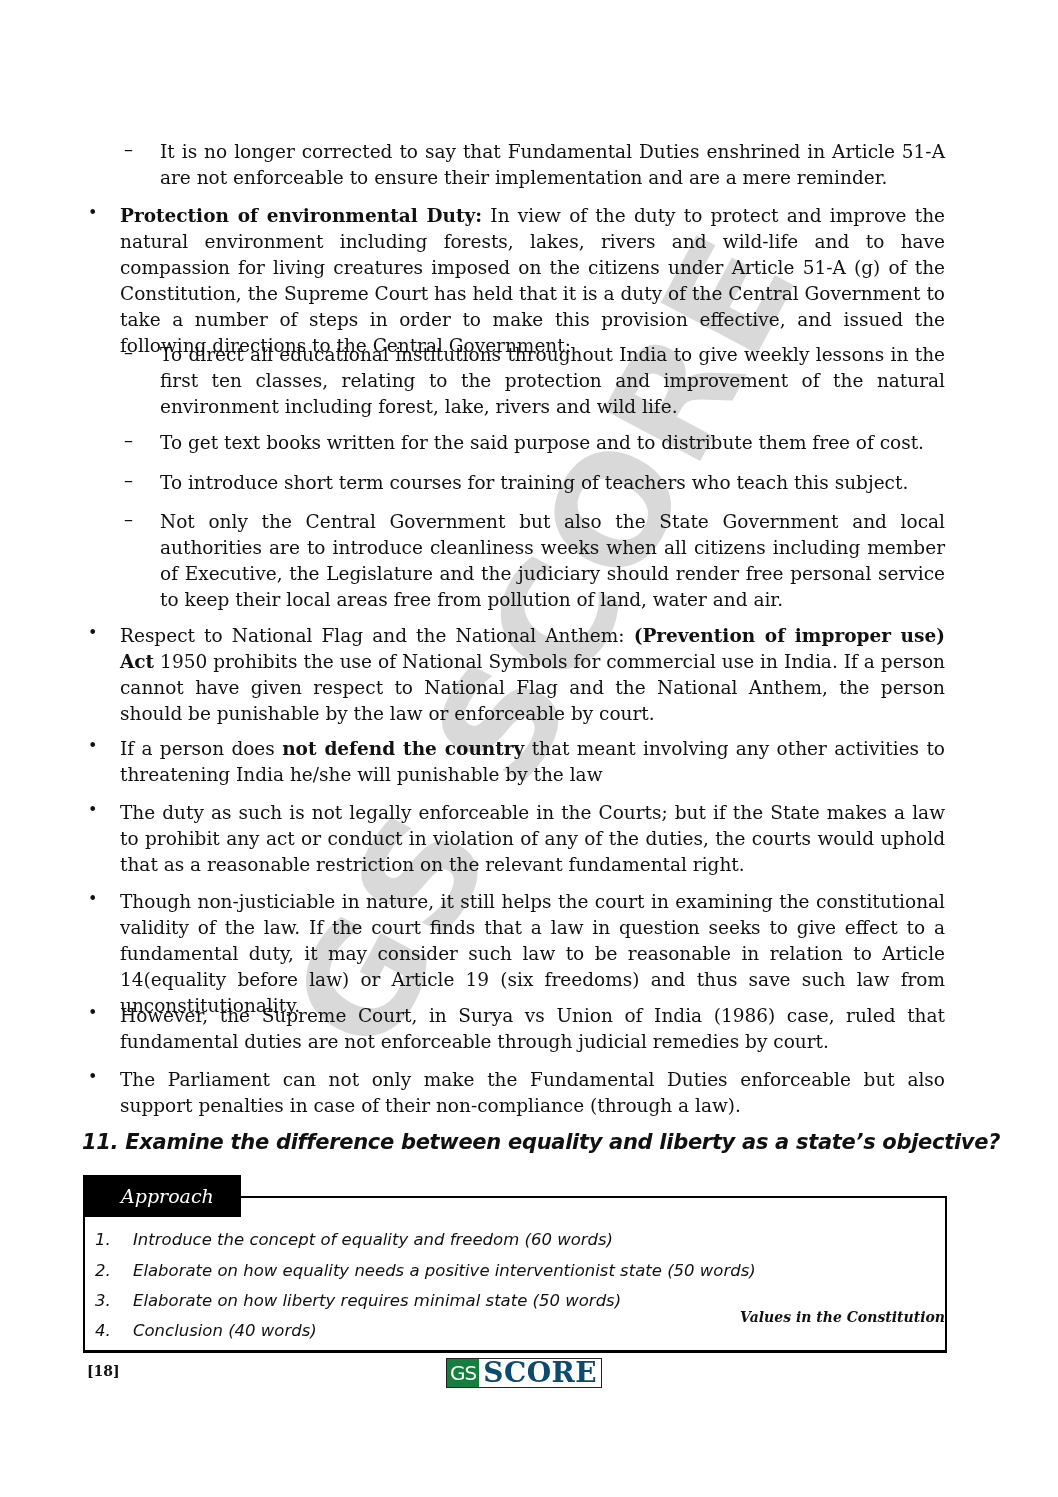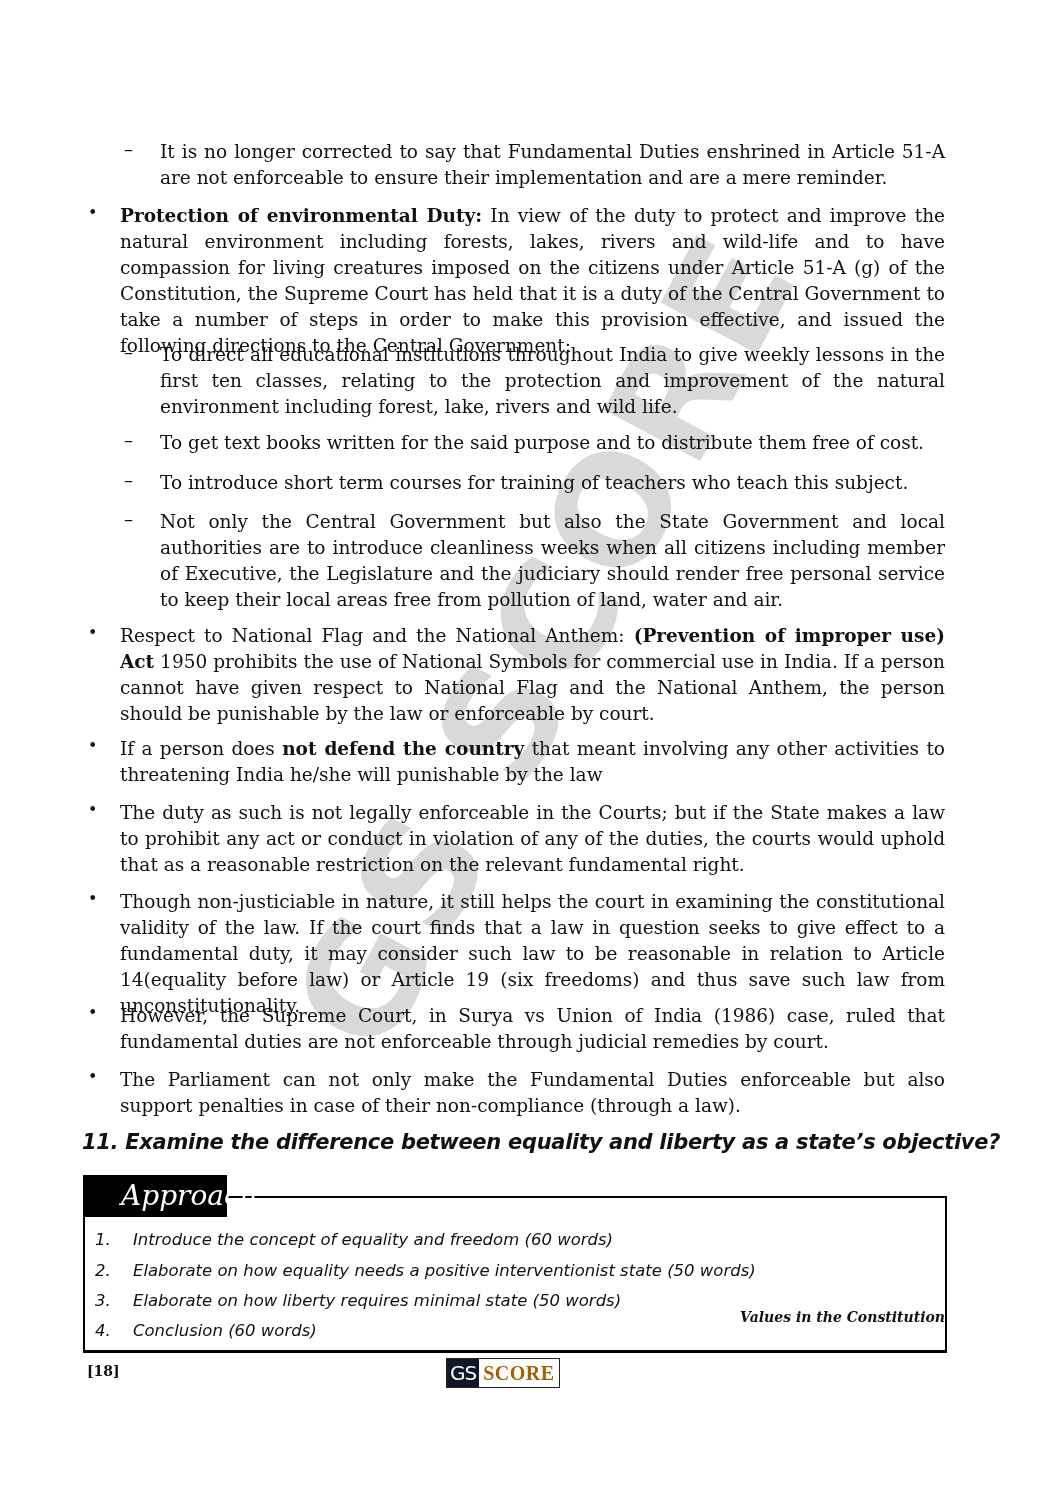--- a/index.html
+++ b/index.html
@@ -20,34 +20,34 @@
   .sub-text { left: 160px; width: 785px; }
   .main-text { left: 120px; width: 825px; }
   .b { font-weight: bold; }
 
   .question { position: absolute; left: 82px; top: 1130px; font-size: 21px;
               font-weight: bold; font-style: italic; font-family: "DejaVu Sans", sans-serif;
               letter-spacing: -0.3px; }
 
   .approach-box { position: absolute; left: 83px; top: 1196px; width: 860px; height: 152px;
                   border: 2px solid #000; border-bottom-width: 3px; }
-  .approach-tab { position: absolute; left: 83px; top: 1175px; width: 144px; height: 42px;
-                  background: #000; color: #fff; font-style: italic; font-size: 28px;
+  .approach-tab { position: absolute; left: 83px; top: 1175px; width: 158px; height: 42px;
+                  background: #000; color: #fff; font-style: italic; font-size: 19px;
                   font-family: "DejaVu Serif", serif; line-height: 42px; padding-left: 38px;
                   box-sizing: border-box; }
   .approach-item { position: absolute; left: 95px; font-size: 16.5px; font-weight: normal;
                    font-style: italic; font-family: "DejaVu Sans", sans-serif; }
   .approach-item .num { display: inline-block; width: 38px; }
 
   .footer-page { position: absolute; left: 87px; top: 1363px; font-size: 14px; font-weight: bold; }
   .logo { position: absolute; left: 446px; top: 1358px; height: 28px; border: 1px solid #222;
           display: flex; align-items: stretch; font-family: "DejaVu Serif", serif; }
-  .logo .gs { background: #0f172a; color: #fff; font-size: 20px; line-height: 28px; padding: 0 3px;
+  .logo .gs { background: #15803d; color: #fff; font-size: 20px; line-height: 28px; padding: 0 3px;
               font-family: "DejaVu Sans", sans-serif; letter-spacing: -1px; }
-  .logo .score { color: #a16207; font-size: 20px; line-height: 28px; padding: 0 4px; font-weight: bold; letter-spacing: 0.5px; font-family: Liberation Serif, serif; }
+  .logo .score { color: #0c4a6e; font-size: 28px; line-height: 28px; padding: 0 4px; font-weight: bold; letter-spacing: 0.5px; }
   .footer-title { position: absolute; right: 113px; top: 1309px; font-size: 14px;
                   font-weight: bold; font-style: italic; font-family: "DejaVu Serif", serif; }
 </style>
 </head>
 <body>
 
 <div class="page">
 
   <div class="watermark">GS SCORE</div>
 
@@ -121,21 +121,21 @@
     <div class="approach-item" style="top:1230px">
       <span class="num">1.</span><span>Introduce the concept of equality and freedom (60 words)</span>
     </div>
     <div class="approach-item" style="top:1261px">
       <span class="num">2.</span><span>Elaborate on how equality needs a positive interventionist state (50 words)</span>
     </div>
     <div class="approach-item" style="top:1291px">
       <span class="num">3.</span><span>Elaborate on how liberty requires minimal state (50 words)</span>
     </div>
     <div class="approach-item" style="top:1321px">
-      <span class="num">4.</span><span>Conclusion (60 words)</span>
+      <span class="num">4.</span><span>Conclusion (40 words)</span>
     </div>
 
     <div class="footer-page">[18]</div>
     <div class="logo">
       <span class="gs">GS</span>
       <span class="score">SCORE</span>
     </div>
     <div class="footer-title">Values in the Constitution</div>
 
   </div>

